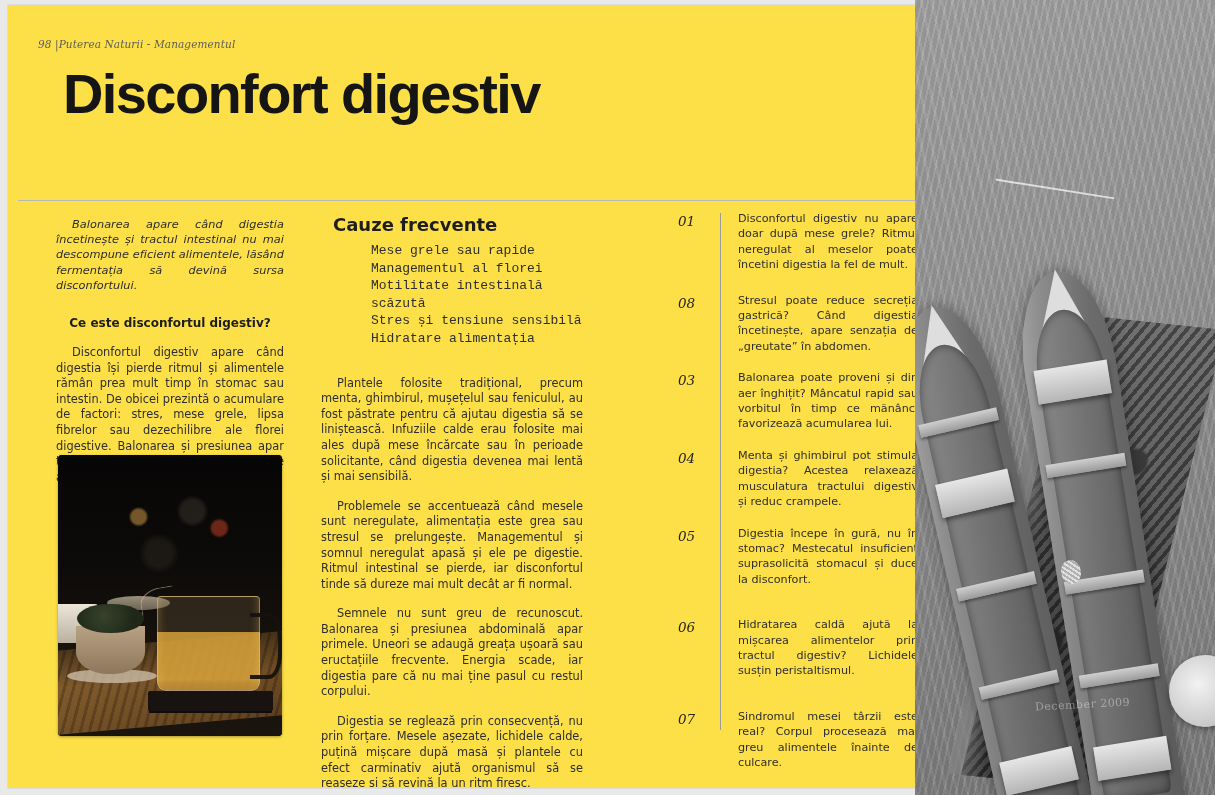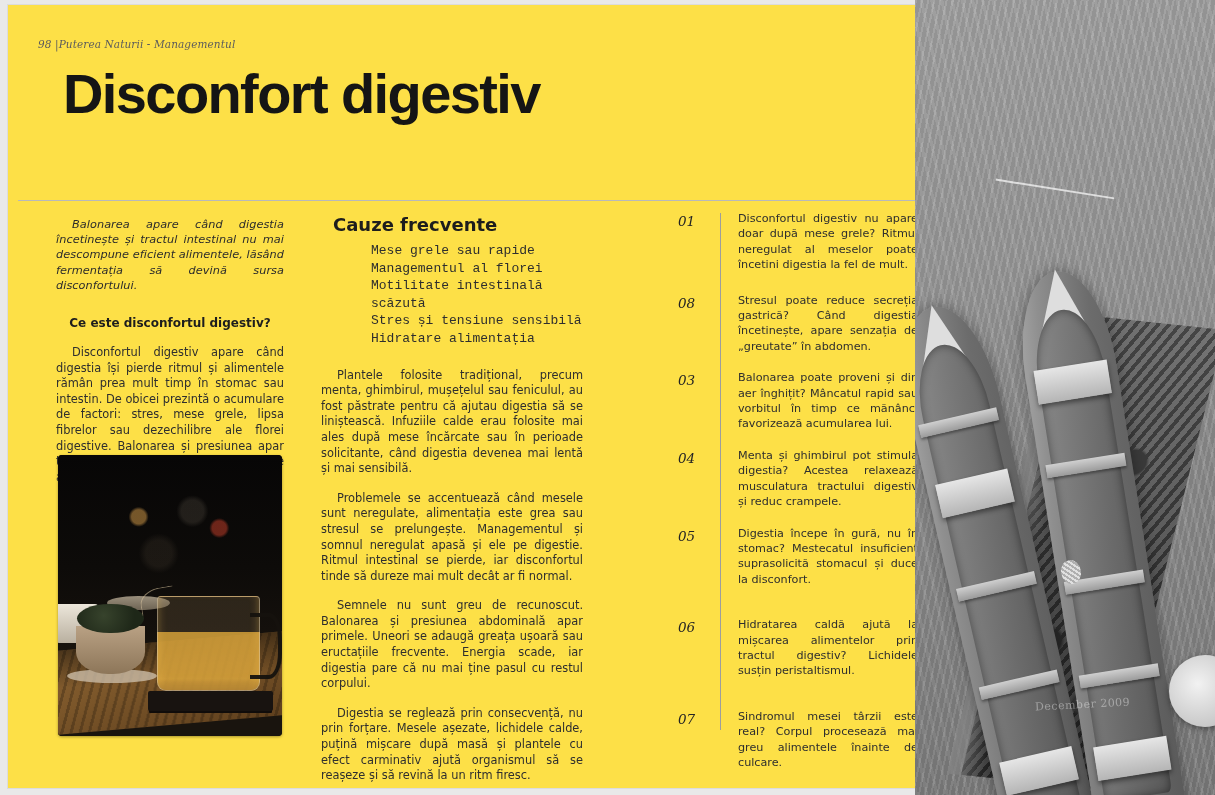--- a/index.html
+++ b/index.html
@@ -479,21 +479,21 @@
 
     <div class="col-mid">
       <h2 class="mid-head">Cauze frecvente</h2>
       <ul class="cause-list">
         <li>Mese grele sau rapide</li>
         <li>Managementul al florei</li>
         <li>Motilitate intestinală scăzută</li>
         <li>Stres și tensiune sensibilă</li>
         <li>Hidratare alimentația</li>
       </ul>
-      <p class="body-p" style="margin-top:20px;">Plantele folosite tradițional, precum menta, ghimbirul, mușețelul sau feniculul, au fost păstrate pentru că ajutau digestia să se liniștească. Infuziile calde erau folosite mai ales după mese încărcate sau în perioade solicitante, când digestia devenea mai lentă și mai sensibilă.</p>
+      <p class="body-p" style="margin-top:28px;">Plantele folosite tradițional, precum menta, ghimbirul, mușețelul sau feniculul, au fost păstrate pentru că ajutau digestia să se liniștească. Infuziile calde erau folosite mai ales după mese încărcate sau în perioade solicitante, când digestia devenea mai lentă și mai sensibilă.</p>
       <p class="body-p">Problemele se accentuează când mesele sunt neregulate, alimentația este grea sau stresul se prelungește. Managementul și somnul neregulat apasă și ele pe digestie. Ritmul intestinal se pierde, iar disconfortul tinde să dureze mai mult decât ar fi normal.</p>
       <p class="body-p">Semnele nu sunt greu de recunoscut. Balonarea și presiunea abdominală apar primele. Uneori se adaugă greața ușoară sau eructațiile frecvente. Energia scade, iar digestia pare că nu mai ține pasul cu restul corpului.</p>
       <p class="body-p">Digestia se reglează prin consecvență, nu prin forțare. Mesele așezate, lichidele calde, puțină mișcare după masă și plantele cu efect carminativ ajută organismul să se reașeze și să revină la un ritm firesc.</p>
     </div>
 
     <div class="col-right">
       <div class="facts">
         <div class="facts-rule"></div>
 
         <div class="fact f1">

